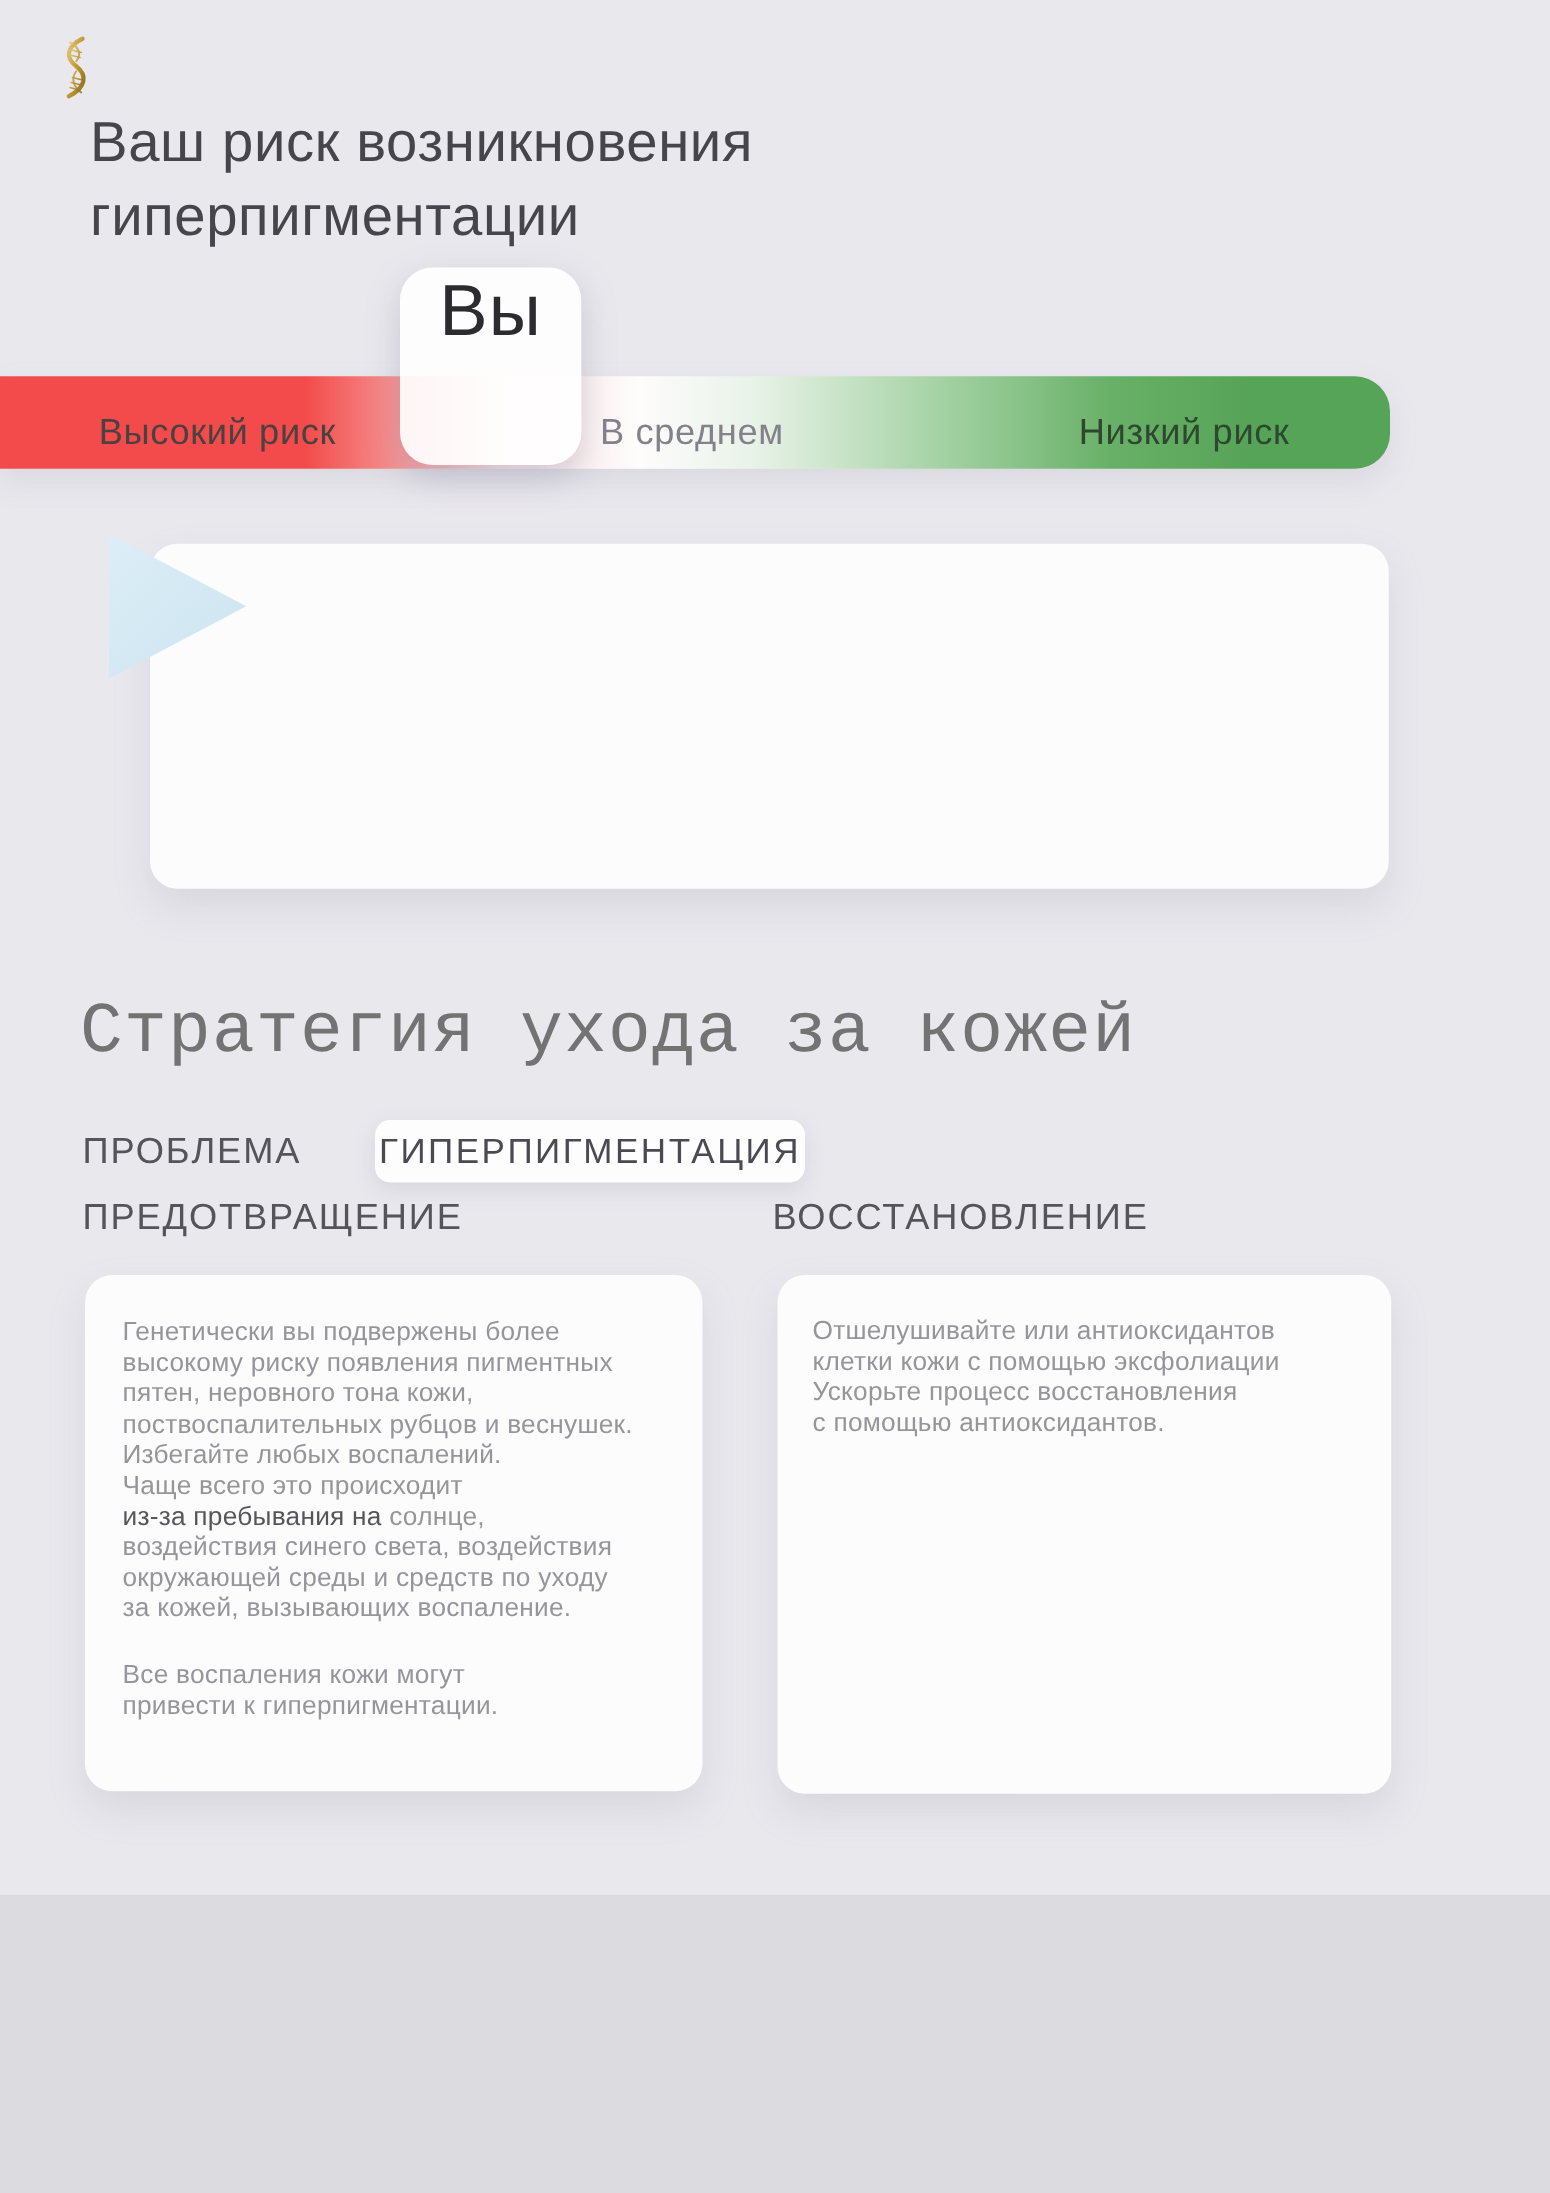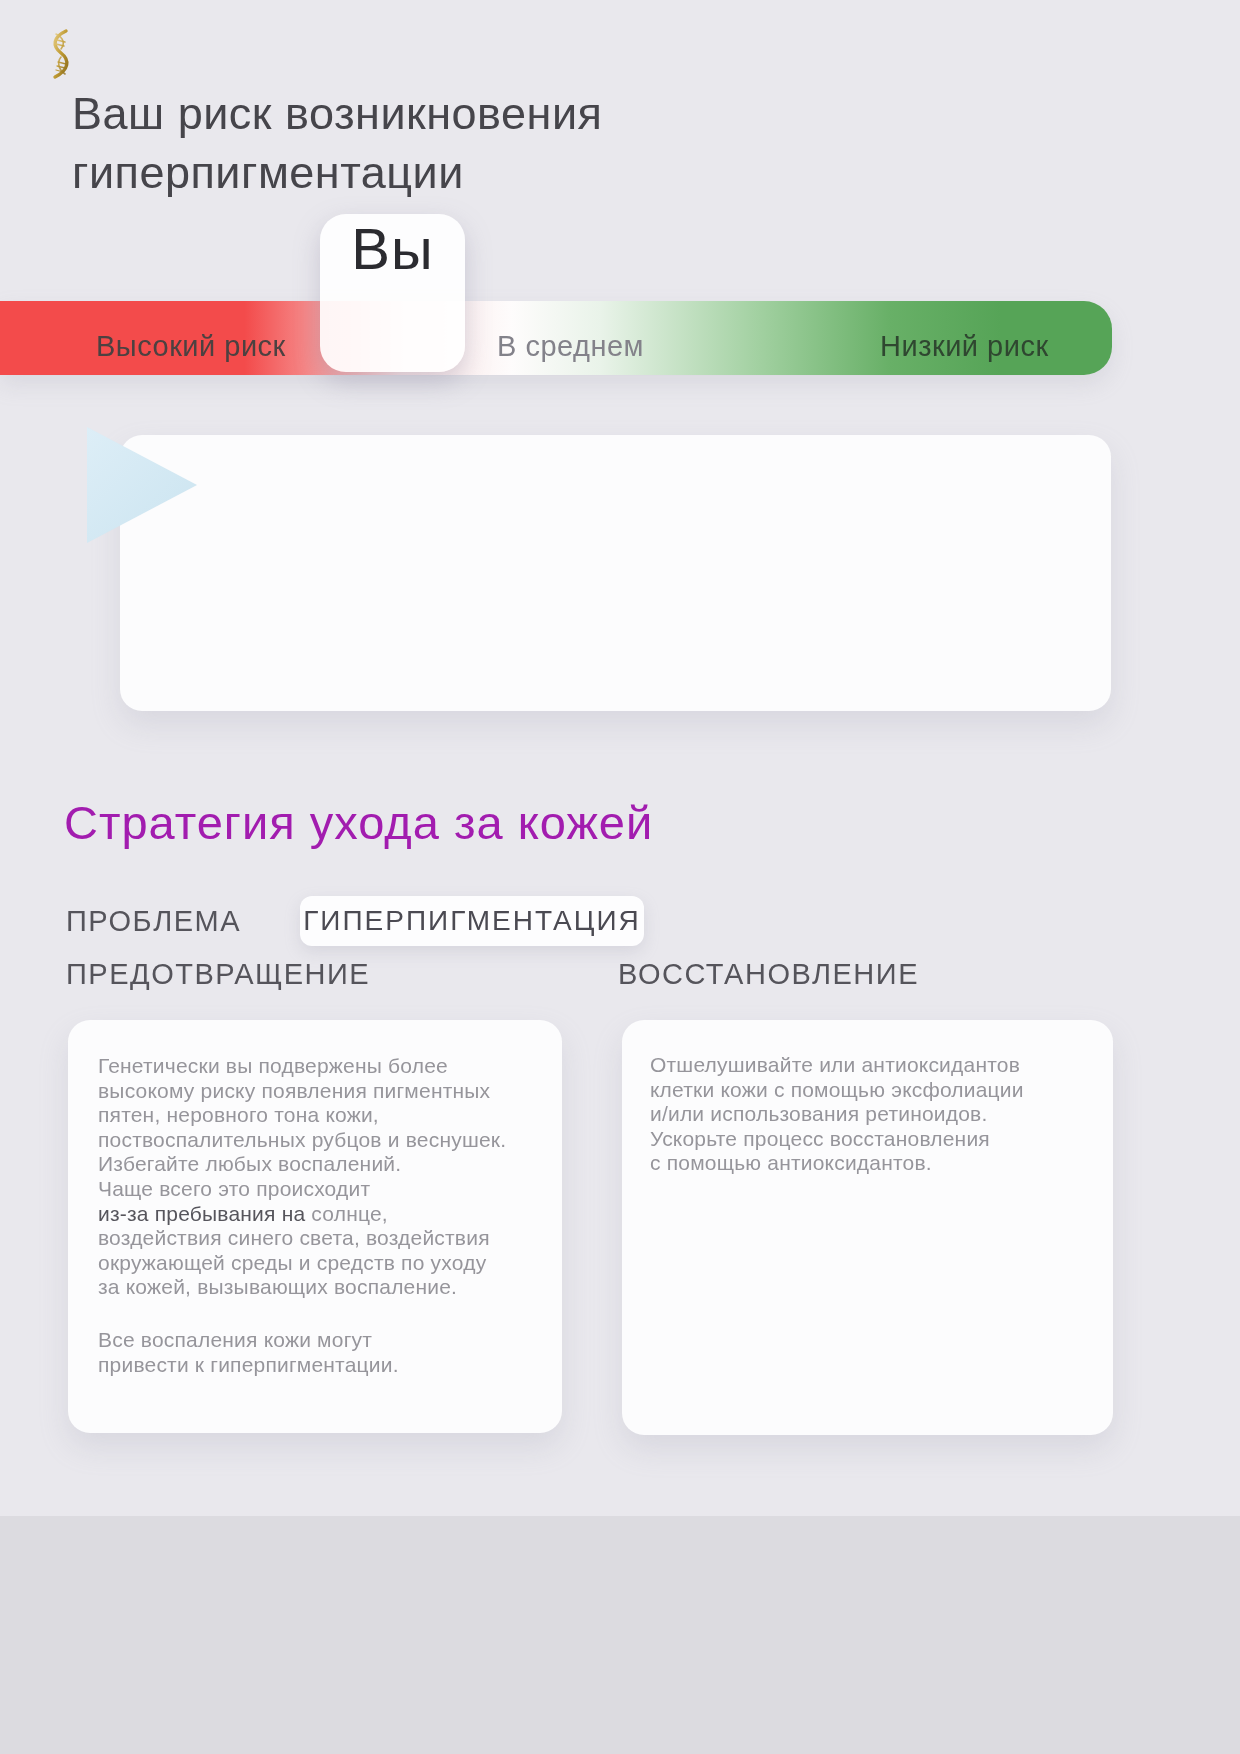--- a/index.html
+++ b/index.html
@@ -21,21 +21,21 @@
   
   .risk-bar{
     left:0;top:301px;width:1112px;height:74px;
     border-radius:0 28px 28px 0;
     background:linear-gradient(90deg,
       #f34b4b 0%, #f34b4b 22%, #f9e2e2 36%, #fefcfc 46%,
       #e9f3e9 54%, #a3d1a2 68%, #68b067 80%, #56a457 90%, #56a457 100%);
     box-shadow:0 10px 22px rgba(150,150,165,.18);
   }
   .bar-label{
-    top:330px;font-size:29px;font-weight:400;letter-spacing:.5px;margin-left:17px;
+    top:330px;font-size:29px;font-weight:400;letter-spacing:.5px;
   }
   .bar-label.high{left:79px;color:#4c4141;}
   .bar-label.medium{left:480px;color:#83828a;}
   .bar-label.low{left:863px;color:#2f4730;}
 
   .you-marker{
     left:320px;top:214px;width:145px;height:158px;
     background:rgba(255,255,255,.9);border-radius:26px;
     box-shadow:0 10px 26px rgba(140,135,160,.35);
     display:flex;justify-content:center;align-items:flex-start;
@@ -60,22 +60,22 @@
     box-shadow:0 14px 30px rgba(150,150,170,.20);
   }
   .summary-card{left:120px;top:435px;width:991px;height:276px;z-index:2;}
   .summary-text{
     left:230px;top:467px;width:840px;
     font-size:21.5px;line-height:33.8px;color:#98979d;letter-spacing:.2px;
   }
 
   
   .section-heading{
-    left:64px;top:795px;font-size:47px;font-weight:300;
-    letter-spacing:1px;color:#a21caf;
+    left:64px;top:795px;font-size:57px;font-weight:300;
+    letter-spacing:1px;color:#737373;font-family:Liberation Mono, monospace;
   }
   .upper-label{
     font-size:29px;font-weight:400;letter-spacing:1.5px;color:#55545b;
   }
   .problem-label{left:66px;top:905px;}
   .problem-chip{
     left:300px;top:896px;width:344px;height:50px;
     background:#fdfdfe;border-radius:12px;
     box-shadow:0 6px 16px rgba(150,150,170,.22);
     display:flex;align-items:center;justify-content:center;
@@ -179,21 +179,20 @@
     <div>окружающей среды и средств по уходу</div>
     <div>за кожей, вызывающих воспаление.</div>
     <div class="para-gap">Все воспаления кожи могут</div>
     <div>привести к гиперпигментации.</div>
   </div>
 
   <div class="abs card recovery-card"></div>
   <div class="abs col-text recovery-text">
     <div>Отшелушивайте или антиоксидантов</div>
     <div>клетки кожи с помощью эксфолиации</div>
-    <div>и/или использования ретиноидов.</div>
     <div class="para-gap-sm">Ускорьте процесс восстановления</div>
     <div>с помощью антиоксидантов.</div>
   </div>
 
   <div class="abs footer-line"></div>
   <div class="abs page-number">27</div>
 
 </div>
 
 </body></html>

